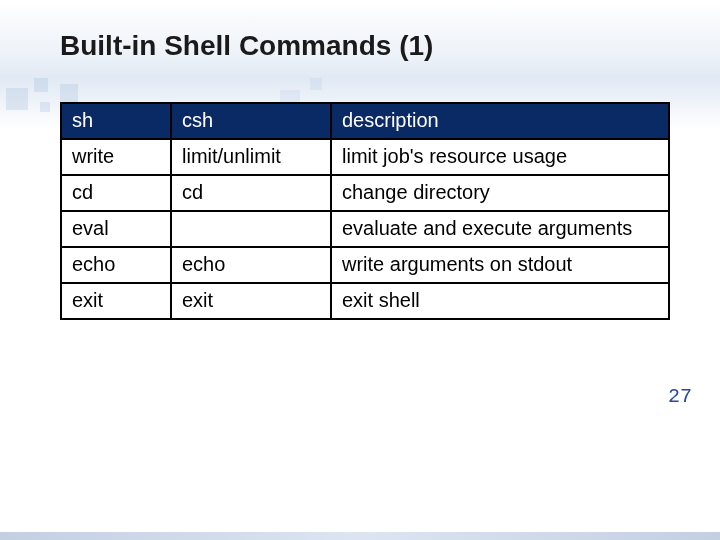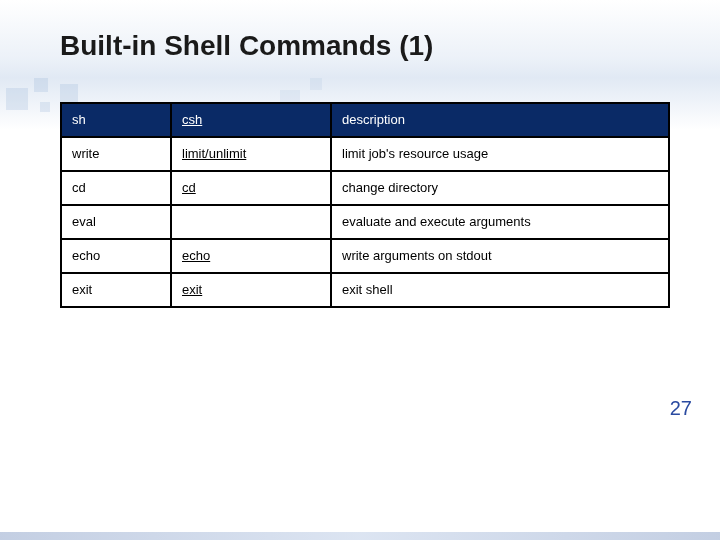--- a/index.html
+++ b/index.html
@@ -49,39 +49,40 @@
   table.cmd {
     border-collapse: collapse;
     width: 610px;
     position: relative;
     z-index: 2;
     background: #fff;
   }
   table.cmd td {
     border: 2px solid #000;
     padding: 5px 10px 6px 10px;
-    font-size: 13px;
+    font-size: 20px;
     color: #000;
     vertical-align: middle;
     height: 34px;
   }
   table.cmd tr:first-child td {
     background: #0a2a66;
     color: #fff;
   }
   table.cmd td.c1 { width: 110px; }
-  table.cmd td.c2 { width: 160px; text-decoration: underline; }
+  table.cmd td.c2 { width: 160px; }
   table.cmd td.c3 { }
   .pagenum {
     position: absolute;
     right: 28px;
-    bottom: 28px;
+    bottom: 40px;
     font-size: 20px;
     color: #2a4aa0;
     z-index: 2;
+    font-family: Liberation Mono, monospace;
   }
   .bottom-bar {
     position: absolute;
     left: 0; right: 0; bottom: 0;
     height: 8px;
     background: linear-gradient(to right, #6a86b8 0%, #a8bdde 50%, #6a86b8 100%);
     opacity: 0.4;
   }
 </style>
 </head>

